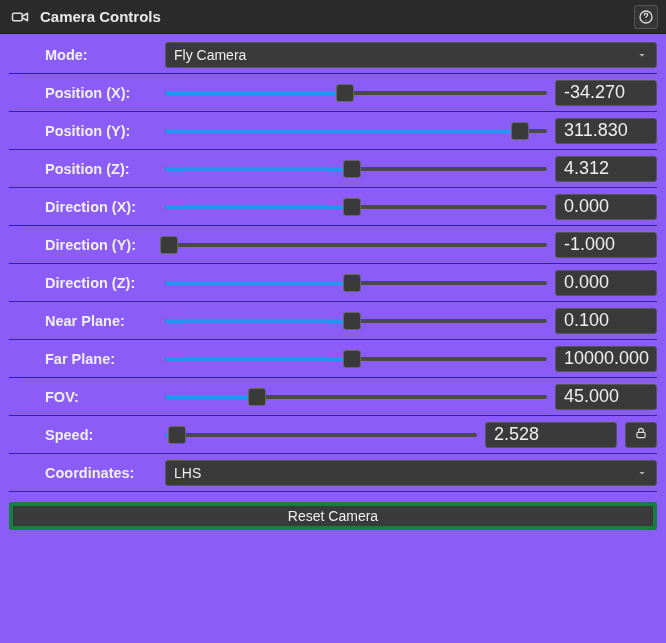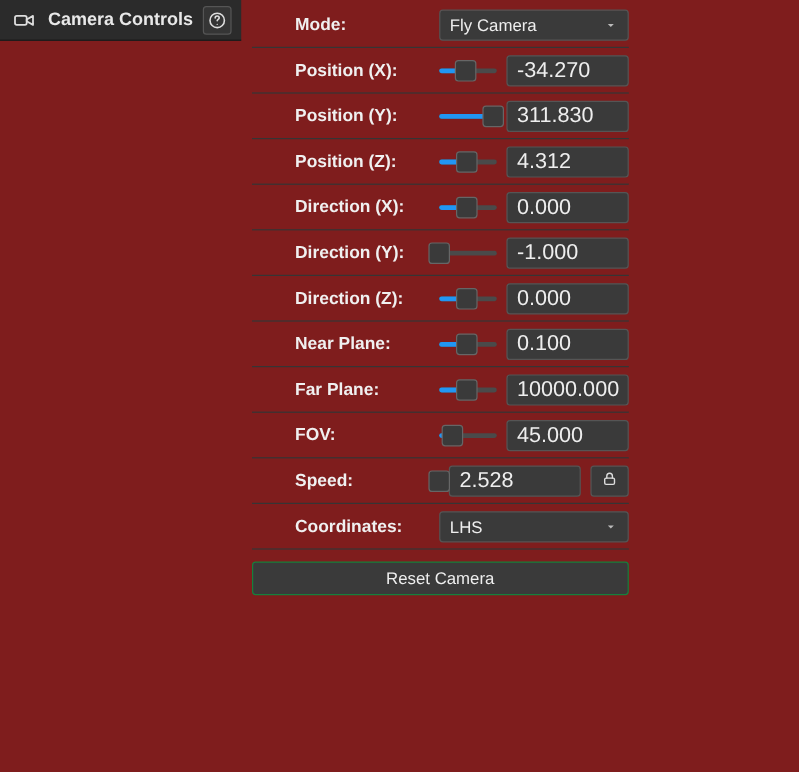--- a/index.html
+++ b/index.html
@@ -8,23 +8,23 @@
     font-family: -apple-system, BlinkMacSystemFont, "Segoe UI", Arial, sans-serif;
     font-size: 14px;
     color: #e8e8e8;
     width: 666px;
     height: 643px;
     overflow: hidden;
   }
   .panel {
     width: 666px;
     height: 643px;
-    background: #7f1d1d;
-    display: flex;
-    flex-direction: row;
+    background: #8b5cf6;
+    display: flex;
+    flex-direction: column;
   }
   .header {
     display: flex;
     align-items: center;
     padding: 6px 8px;
     background: #2b2b2b;
     border-bottom: 1px solid #1a1a1a;
     gap: 8px;
     height: 34px;
   }
@@ -121,37 +121,37 @@
     background: #3a3a3a;
     border: 1px solid #555;
     border-radius: 3px;
     padding: 0 8px;
     display: flex;
     align-items: center;
     font-size: 18px;
     color: #eee;
     cursor: text;
   }
-  .numbox.wide { width: 110px; align-items: center; }
+  .numbox.wide { width: 132px; align-items: center; }
   .lock-btn {
     width: 32px;
     height: 26px;
     background: #3a3a3a;
     border: 1px solid #555;
     border-radius: 3px;
     display: flex;
     align-items: center;
     justify-content: center;
     cursor: pointer;
   }
   .reset-btn {
     margin-top: 4px;
     height: 28px;
     background: #3a3a3a;
-    border: 1px solid #15803d;
+    border: 4px solid #15803d;
     border-radius: 3px;
     display: flex;
     align-items: center;
     justify-content: center;
     font-size: 14px;
     color: #eee;
     cursor: pointer;
   }
   svg { pointer-events: none; }
 </style>

